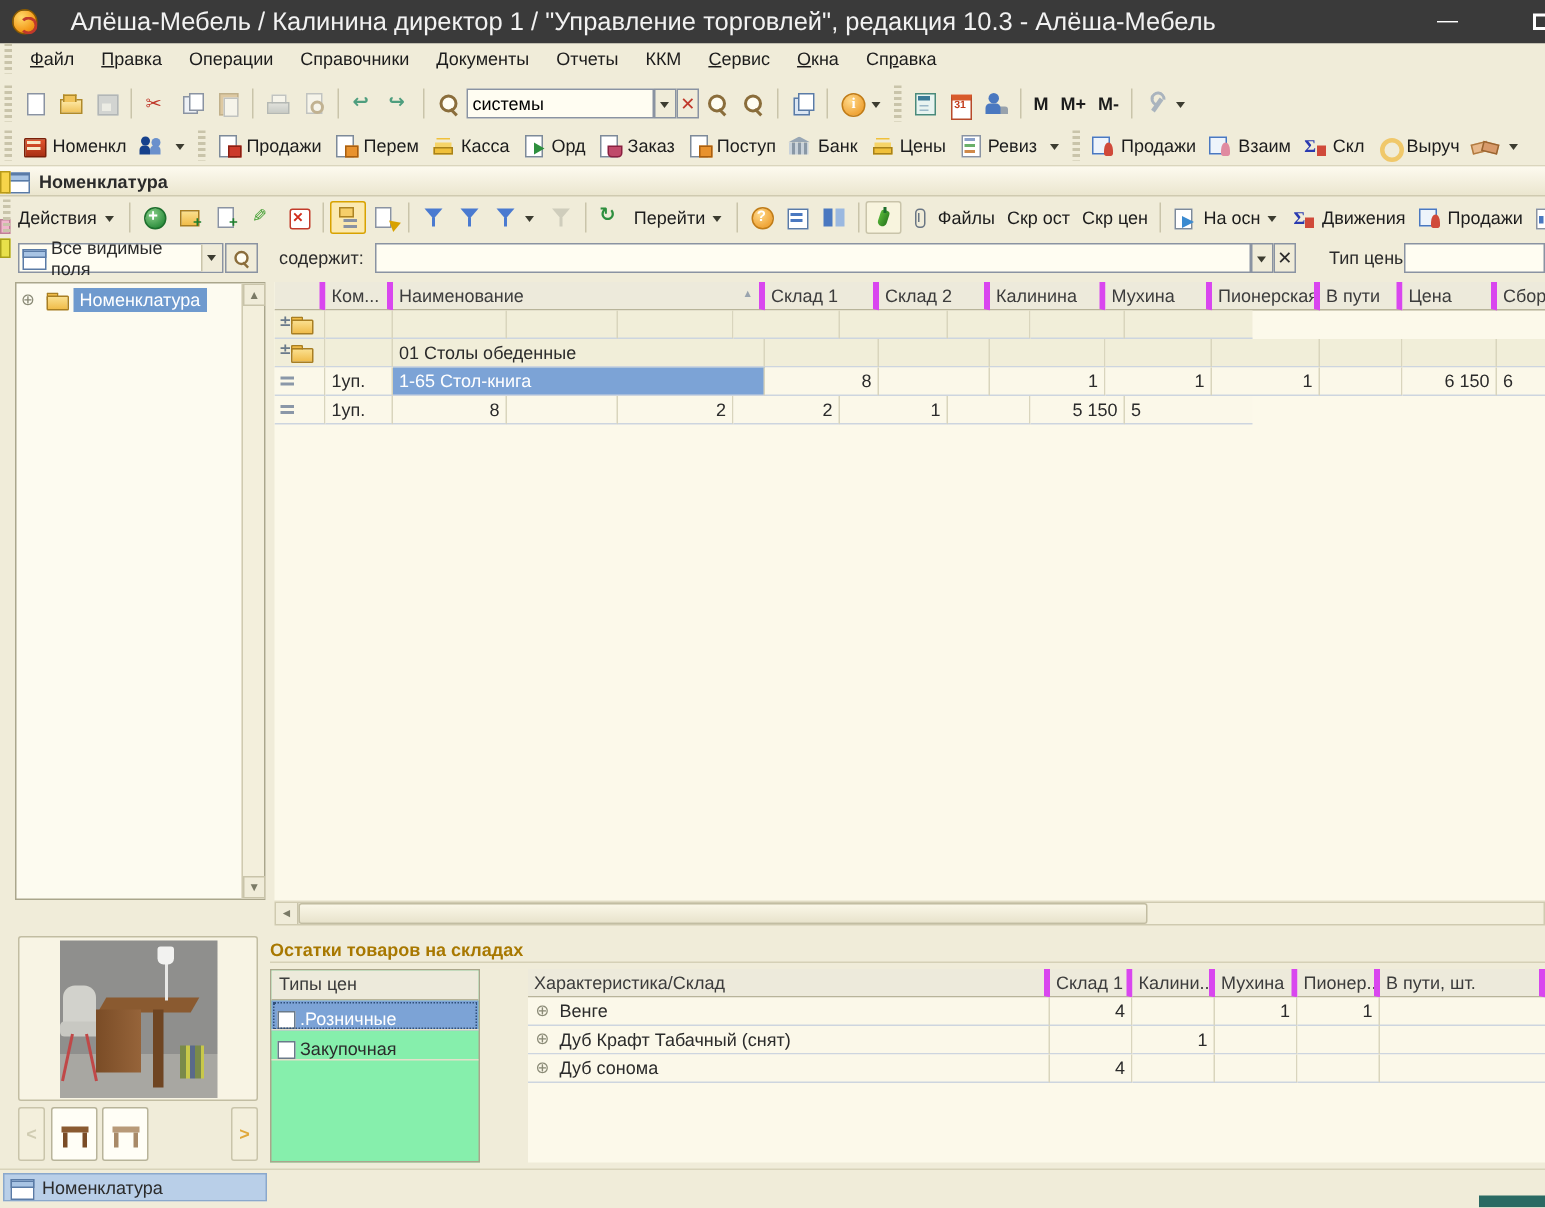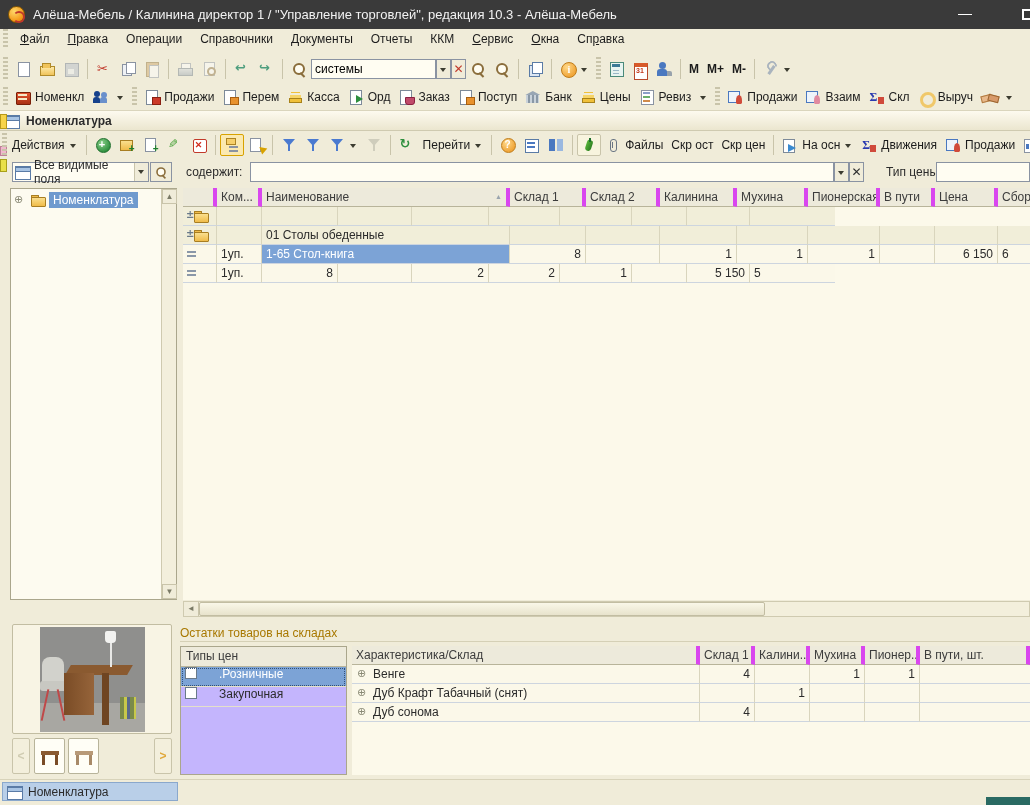--- a/index.html
+++ b/index.html
@@ -5,21 +5,21 @@
   *{box-sizing:border-box;margin:0;padding:0}
   html,body{width:1030px;height:805px;overflow:hidden}
   body{font-family:"Liberation Sans","DejaVu Sans",sans-serif;font-size:12px;color:#2b2b2b;background:#f0ecd9}
   #app{position:relative;width:1030px;height:805px;background:#f0ecd9;overflow:hidden}
   .abs{position:absolute}
 
   
   .titlebar{position:absolute;left:0;top:0;width:1030px;height:29px;background:#3a3a3a;display:flex;align-items:center;color:#f2f2f2}
   .logo1c{width:17px;height:17px;margin-left:8px;border-radius:50%;background:radial-gradient(circle at 35% 30%,#ffd96a,#f49a1a 65%,#d97808);border:1px solid #8a5a00;position:relative;flex:none}
   .logo1c::after{content:"";position:absolute;left:4px;top:4px;width:8px;height:8px;border-radius:50%;border:2px solid #c0392b;border-left-color:transparent}
-  .titletext{margin-left:8px;font-size:13px;white-space:nowrap}
+  .titletext{margin-left:22px;font-size:17px;white-space:nowrap}
   .win-min{position:absolute;left:948px;top:0;width:34px;height:29px;color:#fff;font-size:14px;text-align:center;line-height:27px}
   .win-max{position:absolute;left:1022px;top:9px;width:14px;height:11px;border:2px solid #fff;background:transparent}
 
   
   .menubar{position:absolute;left:0;top:29px;width:1030px;height:25px;display:flex;background:#f0ecd9}
   .grip{width:5px;height:80%;margin:0 3px;background:repeating-linear-gradient(to bottom,#c9c4aa 0 2px,transparent 2px 4px);flex:none}
   .mi{padding:3px 9px;color:#1c1c1c;white-space:nowrap}
   .mi .hot{text-decoration:underline}
 
   
@@ -185,25 +185,25 @@
   .navbtn.next{left:142px;color:#e0a83a}
   .thumbbtn{position:absolute;top:0;width:31px;height:36px;background:#fffef6;border:1px solid #b8b49a;border-radius:2px}
   .minitable{position:absolute;left:6px;top:12px;width:18px;height:4px;background:#8a5a30}
   .minitable::before,.minitable::after{content:"";position:absolute;top:4px;width:3px;height:10px;background:#7a4c26}
   .minitable::before{left:1px}
   .minitable::after{right:1px}
   .thumbbtn.light .minitable{background:#b89a78}
   .thumbbtn.light .minitable::before,.thumbbtn.light .minitable::after{background:#a88a68}
 
   
-  .stocktitle{position:absolute;left:180px;top:626px;font-weight:normal;color:#a87800}
+  .stocktitle{position:absolute;left:180px;top:626px;font-weight:bold;color:#a87800}
   .stockline{position:absolute;left:180px;top:641px;width:850px;height:1px;background:#d5d0b6}
-  .pricetypes{position:absolute;left:180px;top:646px;width:167px;height:129px;background:#c4b5fd;border:1px solid #aaa68c}
+  .pricetypes{position:absolute;left:180px;top:646px;width:140px;height:129px;background:#86efac;border:1px solid #aaa68c}
   .pt-header{height:20px;background:#edeadb;border-bottom:1px solid #b8b49a;padding:2px 5px;color:#3c3c3c}
-  .pt-row{height:20px;display:flex;align-items:flex-start;gap:22px;padding:0 4px;border-bottom:1px solid #e4e0ca}
+  .pt-row{height:20px;display:flex;align-items:flex-end;gap:3px;padding:0 4px;border-bottom:1px solid #e4e0ca}
   .pt-row.sel{background:#7ca3d6;color:#fff;outline:1px dotted #30507a;outline-offset:-2px}
   .cb{width:12px;height:12px;background:#fff;border:1px solid #6a7a8a;flex:none}
   .stocktable{position:absolute;left:352px;top:646px;width:678px;height:129px;background:#fcf9ea;overflow:hidden}
   .s0{width:348px}.s1{width:55px}.s2{width:55px}.s3{width:55px}.s4{width:55px}.s5{width:110px;border-right:none}
   .namecell{display:flex;align-items:center;gap:4px}
 
   
   .statusbar{position:absolute;left:0;top:779px;width:1030px;height:22px;background:#f0ecd9;border-top:1px solid #d8d3ba}
   .statustab{position:absolute;left:2px;top:2px;width:176px;height:19px;background:#b9cfe8;border:1px solid #8aa8cc;display:flex;align-items:center;gap:5px;padding:0 4px}
   .bottomstrip{position:absolute;left:0;top:801px;width:1030px;height:4px;background:#f0ecd9}

